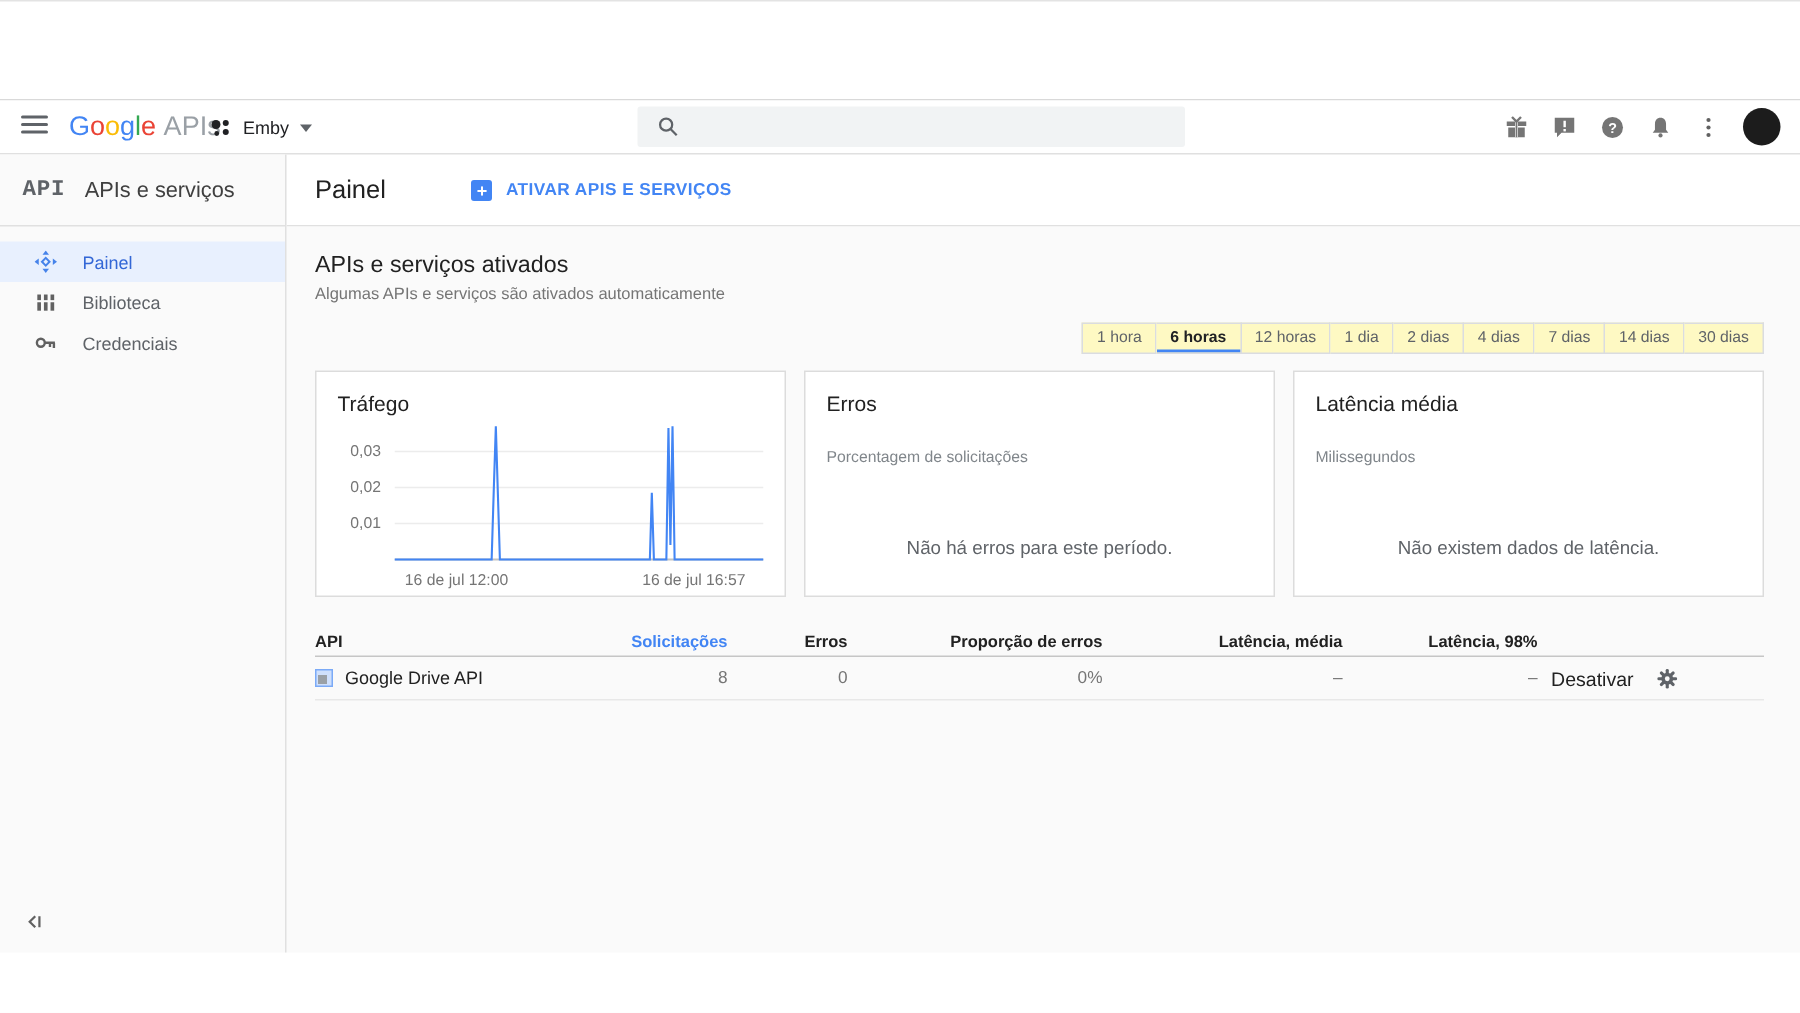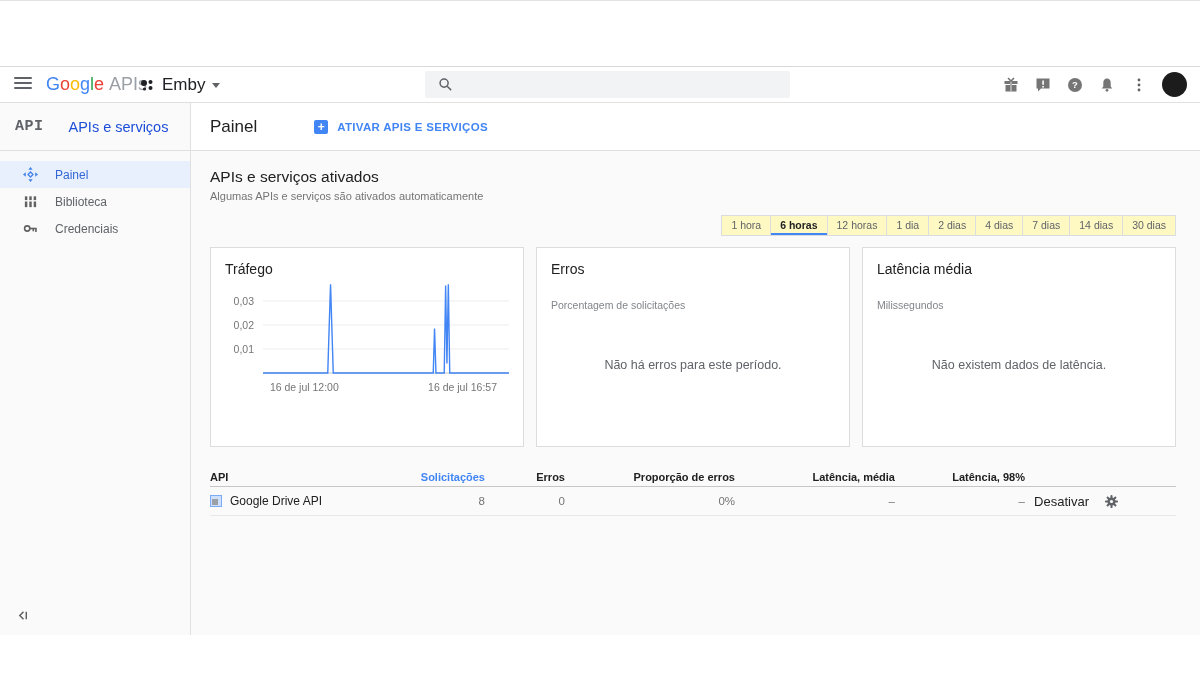--- a/index.html
+++ b/index.html
@@ -11,34 +11,34 @@
   .browser-strip { height:67px; background:#fff; border-top:1px solid #e3e3e3; border-bottom:1px solid #d9d9d9; }
 
   
   .topbar { position:relative; height:36px; background:#fff; border-bottom:1px solid #e0e0e0; }
   .hamburger { position:absolute; left:14px; top:10px; width:18px; height:14px; cursor:pointer; }
   .hamburger span { display:block; height:2px; background:#5f6368; margin-bottom:3px; border-radius:1px; }
   .logo { position:absolute; left:46px; top:0; height:35px; display:flex; align-items:center; font-size:18px; cursor:pointer; }
   .logo .lg-letter { font-weight:500; }
   .logo .lg-suffix { color:#9aa0a6; margin-left:5px; font-weight:400; }
   .project { position:absolute; left:139px; top:0; height:35px; display:flex; align-items:center; gap:7px; cursor:pointer; }
-  .project .pname { font-size:17px; color:#202124; }
+  .project .pname { font-size:12px; color:#202124; }
   .caret { width:0; height:0; border-left:4px solid transparent; border-right:4px solid transparent; border-top:5px solid #5f6368; margin-top:1px; }
   .search { position:absolute; left:425px; top:4px; width:365px; height:27px; background:#f1f3f4; border-radius:2px; display:flex; align-items:center; padding-left:13px; }
   .search input { border:none; background:transparent; outline:none; flex:1; font-size:13px; margin-left:10px; color:#202124; }
   .top-icons { position:absolute; right:13px; top:0; height:35px; display:flex; align-items:center; gap:15px; }
   .tico { width:17px; height:17px; display:flex; align-items:center; justify-content:center; cursor:pointer; }
   .avatar { width:25px; height:25px; border-radius:50%; background:#1c1c1c; cursor:pointer; }
 
   
   .band { display:flex; height:532px; }
   .sidebar { width:191px; background:#fafafa; border-right:1px solid #e0e0e0; position:relative; flex:0 0 191px; }
   .sb-head { height:48px; display:flex; align-items:center; padding-left:15px; border-bottom:1px solid #e0e0e0; }
   .sb-logo { font-family:"Liberation Mono","DejaVu Sans Mono",monospace; font-weight:700; font-size:15px; color:#5f6368; letter-spacing:0.5px; }
-  .sb-title { margin-left:25px; font-size:14.5px; color:#1d4ed8; }
+  .sb-title { margin-left:13px; font-size:14.5px; color:#404040; }
   .sb-nav { margin-top:10px; }
   .sb-item { height:27px; display:flex; align-items:center; padding-left:23px; gap:17px; cursor:pointer; }
   .sb-item .lbl { font-size:12px; color:#5f6368; }
   .sb-item.sel { background:#e8f0fe; }
   .sb-item.sel .lbl { color:#3367d6; }
   .sb-collapse { position:absolute; left:17px; bottom:9px; cursor:pointer; }
 
   .main { flex:1; display:flex; flex-direction:column; min-width:0; }
   .main-head { height:48px; background:#fff; border-bottom:1px solid #e0e0e0; display:flex; align-items:center; padding-left:19px; }
   .main-title { font-size:17px; color:#212121; }
@@ -49,21 +49,21 @@
   .content { flex:1; background:#fafafa; padding:17px 24px 0 19px; }
   .sec-title { font-size:15.5px; color:#212121; }
   .sec-sub { font-size:11px; color:#757575; margin-top:4px; }
 
   .trange-row { display:flex; justify-content:flex-end; margin-top:13px; }
   .trange { background:#fef9c3; border:1px solid #dadce0; border-left-width:0; color:#5f6368; font-size:10.5px; padding:3px 9px 4px; cursor:pointer; font-family:inherit; }
   .trange:first-child { border-left-width:1px; }
   .trange.sel { color:#202124; font-weight:700; box-shadow:inset 0 -2px 0 #4285f4; }
 
   .cards { display:flex; gap:12px; margin-top:11px; }
-  .card { flex:1; height:200px; background:#fff; border:1px solid #dcdcdc; padding:13px 14px; position:relative; }
+  .card { flex:1; height:151px; background:#fff; border:1px solid #dcdcdc; padding:13px 14px; position:relative; }
   .card-title { font-size:14px; color:#212121; }
   .card-unit { font-size:10.5px; color:#80868b; margin-top:22px; }
   .card-empty { text-align:center; font-size:12.5px; color:#5f6368; margin-top:47px; }
 
   .chart-wrap { display:flex; margin-top:5px; }
   .yaxis { width:38px; position:relative; }
   .ytick { position:absolute; right:9px; transform:translateY(-50%); font-size:10.5px; color:#757575;padding-left:18px; }
   .plot { flex:1; height:92px; position:relative; }
   .plot svg { width:100%; height:100%; display:block; }
   .xlabels { position:relative; height:16px; margin-top:5px; margin-left:38px; }

